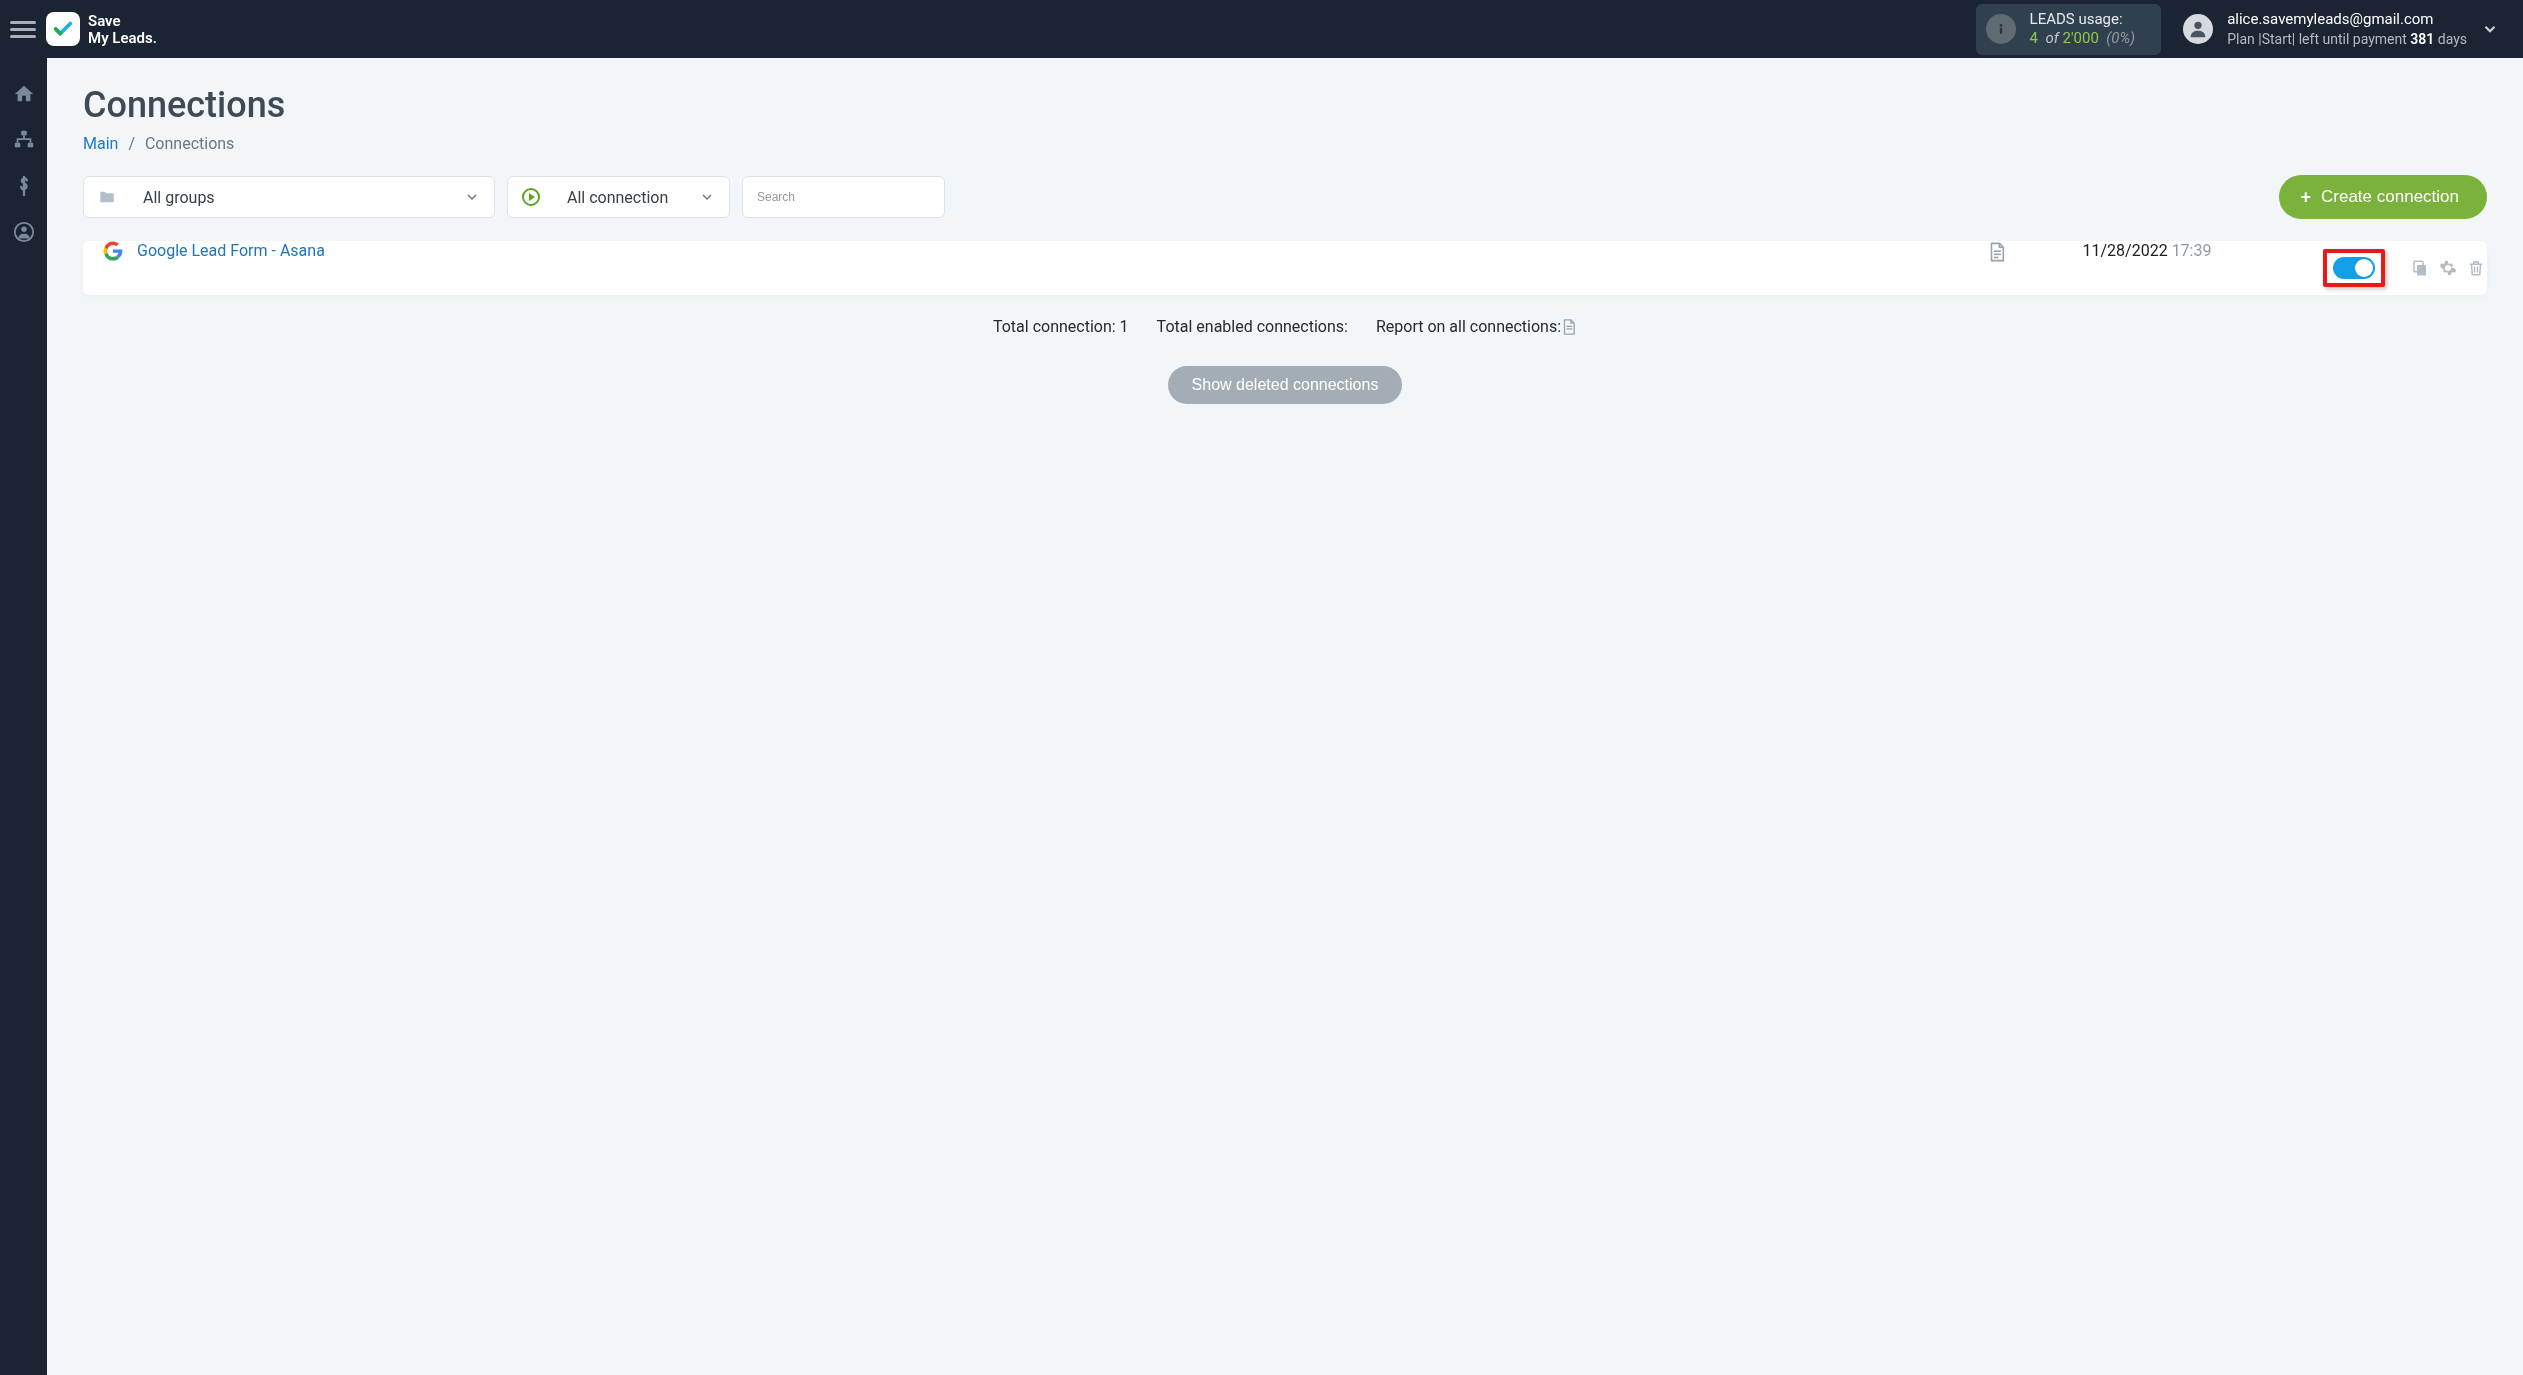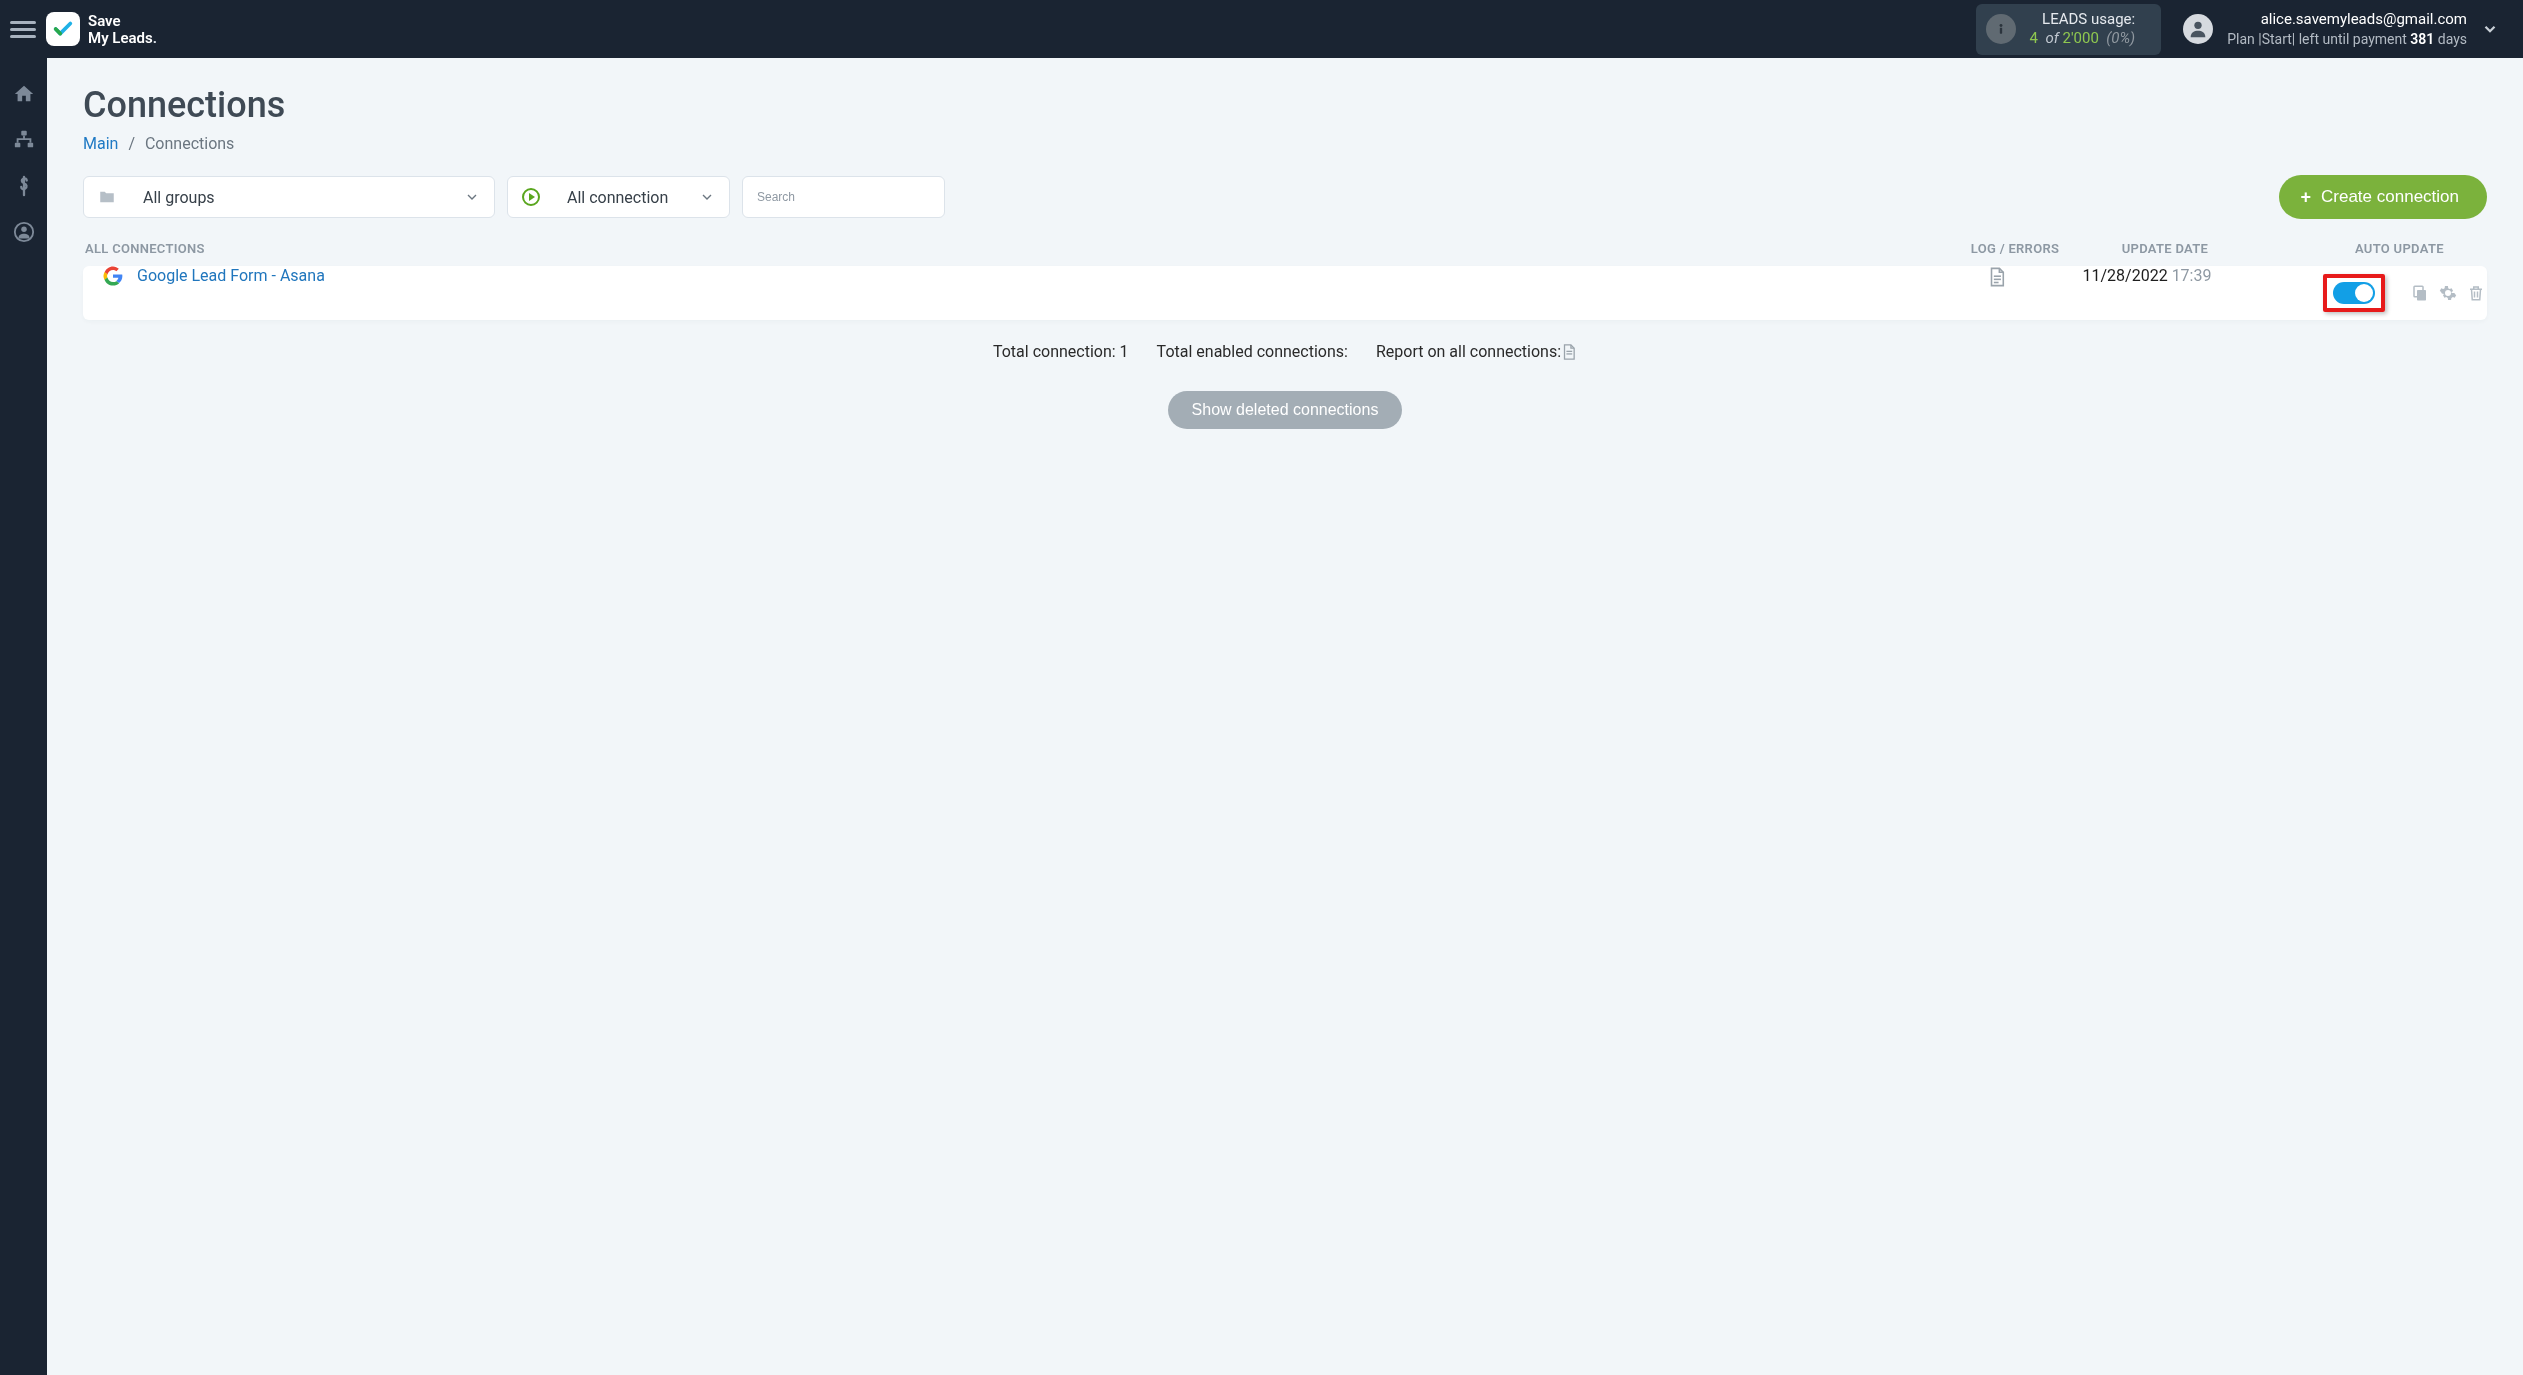--- a/index.html
+++ b/index.html
@@ -21,21 +21,21 @@
     .hamburger span { height:3px; background:#a8b2bf; border-radius:2px; }
     .logo {
       display:flex; align-items:flex-end; gap:8px;
     }
     .logo-mark {
       width:34px; height:34px; background:#fff; border-radius:8px; display:flex; align-items:center; justify-content:center;
     }
     .logo-text { line-height:1.1; font-size:15px; font-weight:600; }
     .logo-text .dot { color:#e0e6ee; }
     
-    .topbar-right { margin-left:auto; display:flex; align-items:center; height:100%;text-align:right; }
+    .topbar-right { margin-left:auto; display:flex; align-items:center; height:100%; }
     .usage-box {
       background:#31404e; border-radius:6px; padding:6px 26px 6px 10px; display:flex; align-items:center; gap:14px; margin-right:22px;
     }
     .info-circle {
       width:30px;height:30px;border-radius:50%;background:#606a72;display:flex;align-items:center;justify-content:center;color:#2b343d;font-style:italic;
     }
     .usage-text { font-size:15px; line-height:1.3; }
     .usage-text .line1 { color:#e5e9ee; }
     .usage-text .used { color:#8fc750; }
     .usage-text .of { color:#c0c7d0; font-style:italic; }
@@ -240,26 +240,20 @@
       </div>
       <div class="search-box">
         <input type="text" placeholder="Search" style="">
       </div>
       <button class="create-btn">
         <span class="plus">+</span>
         <span>Create connection</span>
       </button>
     </div>
 
-    <div class="table-header">
-      <div class="col-name">All connections</div>
-      <div class="col-log">Log / Errors</div>
-      <div class="col-date">Update date</div>
-      <div class="col-auto">Auto update</div>
-    </div>
 
     <div class="row-card">
       <span class="g-icon">
         <svg viewBox="0 0 48 48" width="20" height="20">
             <path fill="#EA4335" d="M24 9.5c3.9 0 6.6 1.7 8.1 3.1l5.9-5.9C34.3 3.3 29.7 1 24 1 14.8 1 7 6.9 3.7 15.2l6.9 5.4C12.2 14.2 17.6 9.5 24 9.5z"></path>
             <path fill="#4285F4" d="M46.5 24.5c0-1.6-.1-2.8-.4-4.1H24v7.8h12.9c-.3 2.2-1.8 5.4-5.2 7.6l6.7 5.2C43 37.4 46.5 31.6 46.5 24.5z"></path>
             <path fill="#FBBC05" d="M10.6 28.4c-.5-1.4-.8-2.9-.8-4.4s.3-3 .8-4.4l-6.9-5.4C2.3 17.5 1 20.6 1 24s1.3 6.5 2.7 9.8l6.9-5.4z"></path>
             <path fill="#34A853" d="M24 47c6.1 0 11.2-2 14.9-5.5l-6.7-5.2c-1.8 1.3-4.4 2.2-8.2 2.2-6.4 0-11.8-4.7-13.4-11.1l-6.9 5.4C7 41.1 14.8 47 24 47z"></path>
           </svg>
       </span>

